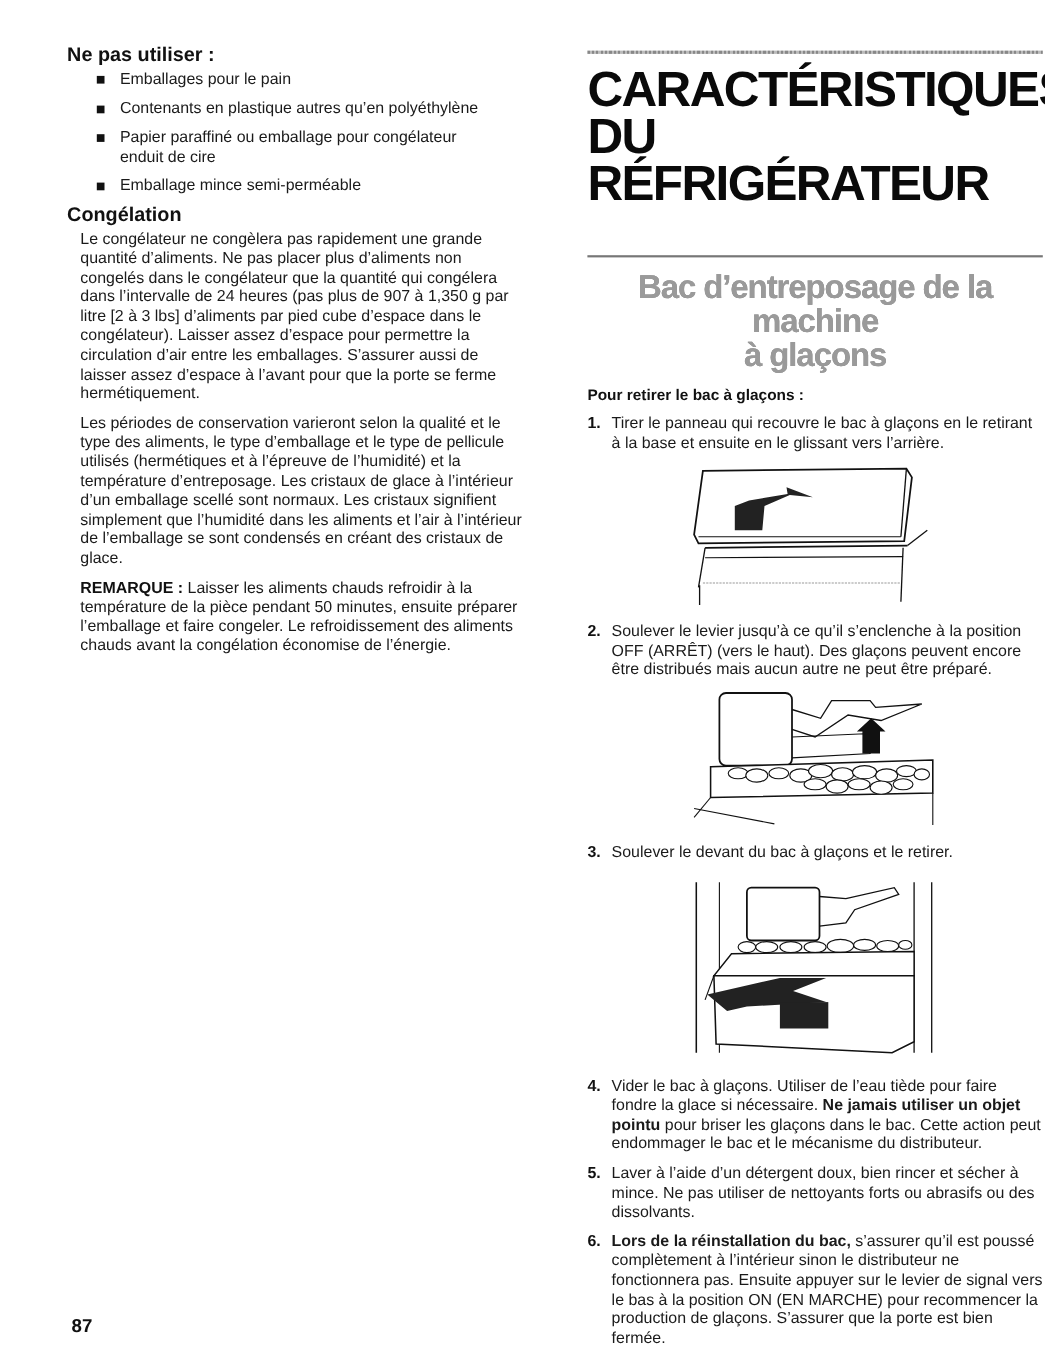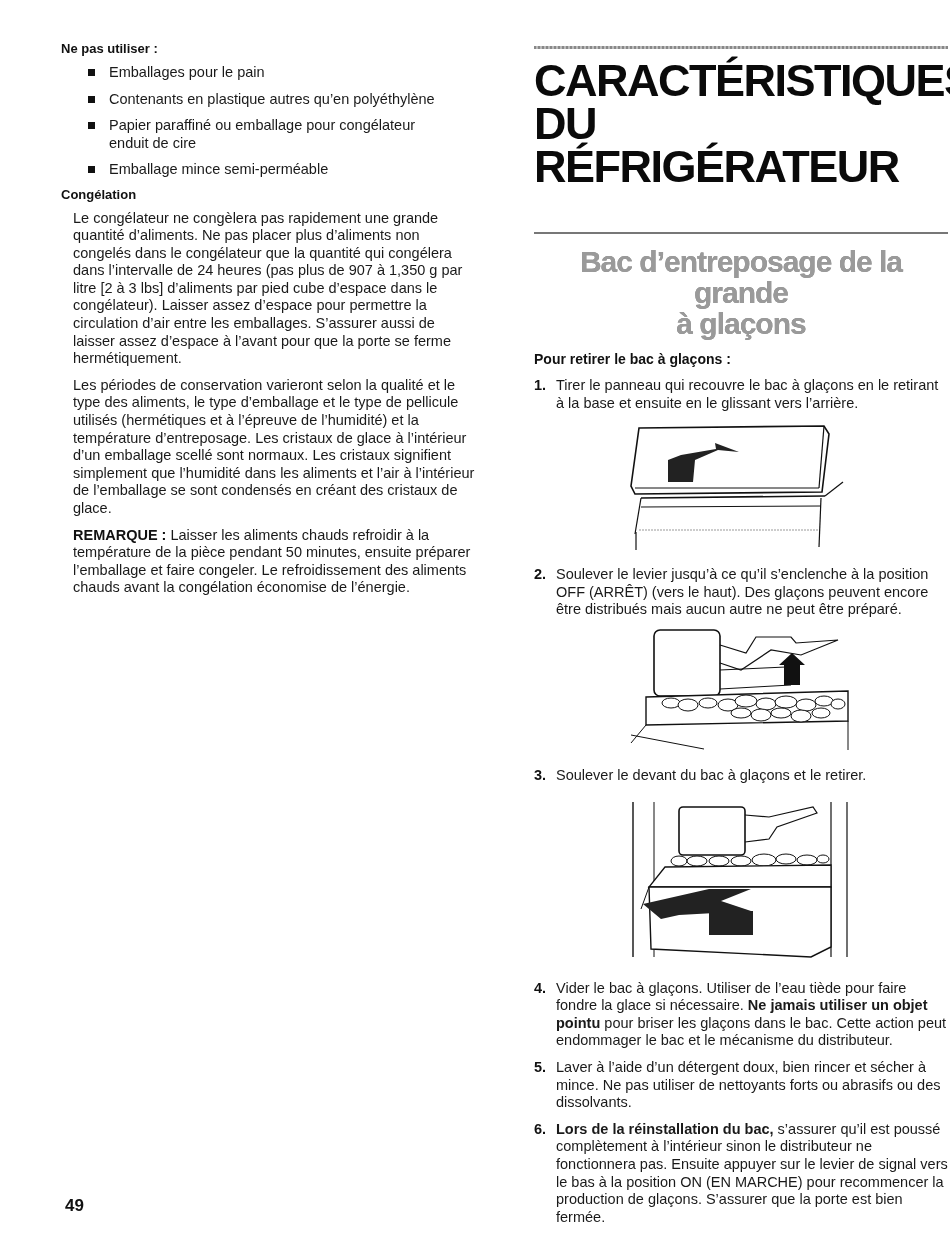--- a/index.html
+++ b/index.html
@@ -3,21 +3,21 @@
 <meta charset="utf-8">
 <style>
   html, body { margin: 0; padding: 0; background: #ffffff; }
   body {
     width: 950px; height: 1237px; position: relative; overflow: hidden;
     font-family: "Liberation Sans", sans-serif; color: #111;
   }
   .col-left { position: absolute; left: 61px; top: 40px; width: 418px; }
   .col-right { position: absolute; left: 486px; top: 40px; width: 414px; margin-left: 48px; }
 
-  .sub-head { font-weight: bold; font-size: 13px; margin: 0 0 6px 0; line-height: 18px; }
+  .sub-head { font-weight: bold; font-size: 18px; margin: 0 0 6px 0; line-height: 18px; }
   .bullets { list-style: none; margin: 0 0 6px 0; padding: 0; }
   .bullets li { position: relative; padding-left: 48px; font-size: 14.5px; line-height: 17.5px; margin-bottom: 9px; color: #1a1a1a; }
   .bullets li .sq { position: absolute; left: 27px; top: 5px; width: 7px; height: 7px; background: #111; }
 
   .para { font-size: 14.5px; line-height: 17.6px; margin: 0 0 9px 12px; color: #1a1a1a; }
   .para b { color: #111; }
 
   .rule-top { height: 3px; background: repeating-linear-gradient(90deg, #888 0 2px, #bbb 2px 4px); margin: 6px 0 10px 0; }
   .main-title { font-weight: bold; font-size: 45px; line-height: 43px; letter-spacing: -1.5px; margin: 0; color: #0a0a0a; }
   .rule-mid { height: 2px; background: #777; margin: 44px 0 12px 0; }
@@ -48,21 +48,21 @@
 </div>
 
 <div class="col-right">
   <div class="rule-top"></div>
   <h1 class="main-title">
     <span style="display:block">CARACTÉRISTIQUES</span>
     <span style="display:block">DU RÉFRIGÉRATEUR</span>
   </h1>
   <div class="rule-mid"></div>
   <h2 class="section-title">
-    <span style="display:block">Bac d’entreposage de la grande</span>
+    <span style="display:block">Bac d’entreposage de la machine</span>
     <span style="display:block">à glaçons</span>
   </h2>
   <p class="step-intro">Pour retirer le bac à glaçons :</p>
 
   <ol class="steps">
     <li>
       <span class="num">1.</span>
       <span>Tirer le panneau qui recouvre le bac à glaçons en le retirant à la base et ensuite en le glissant vers l’arrière.</span>
     </li>
   </ol>
@@ -156,13 +156,13 @@
       <span class="num">5.</span>
       <span>Laver à l’aide d’un détergent doux, bien rincer et sécher à mince. Ne pas utiliser de nettoyants forts ou abrasifs ou des dissolvants.</span>
     </li>
     <li>
       <span class="num">6.</span>
       <b>Lors de la réinstallation du bac,</b><span> s’assurer qu’il est poussé complètement à l’intérieur sinon le distributeur ne fonctionnera pas.  Ensuite appuyer sur le levier de signal vers le bas à la position ON (EN MARCHE) pour recommencer la production de glaçons.  S’assurer que la porte est bien fermée.</span>
     </li>
   </ol>
 </div>
 
-<div class="page-num">49</div>
+<div class="page-num">87</div>
 
 </body></html>

